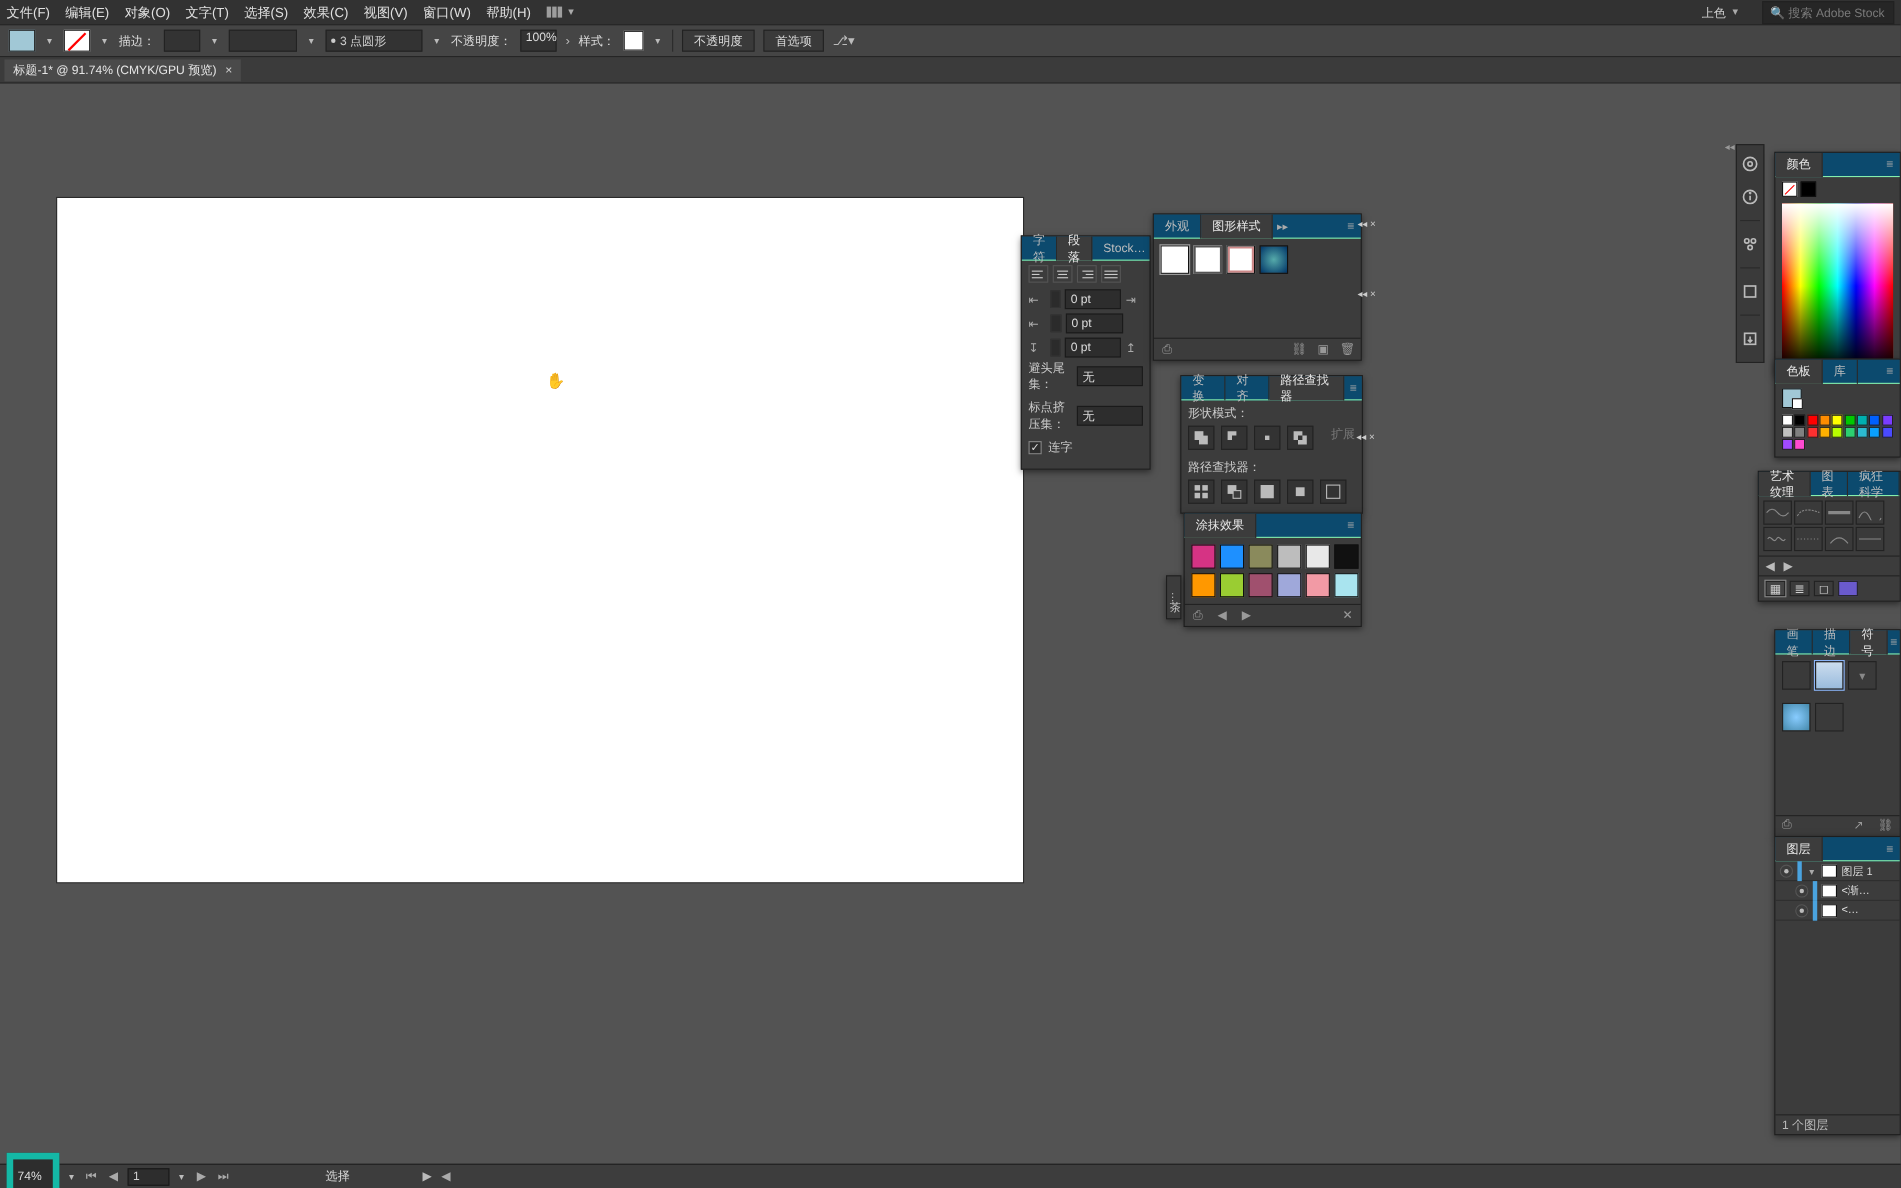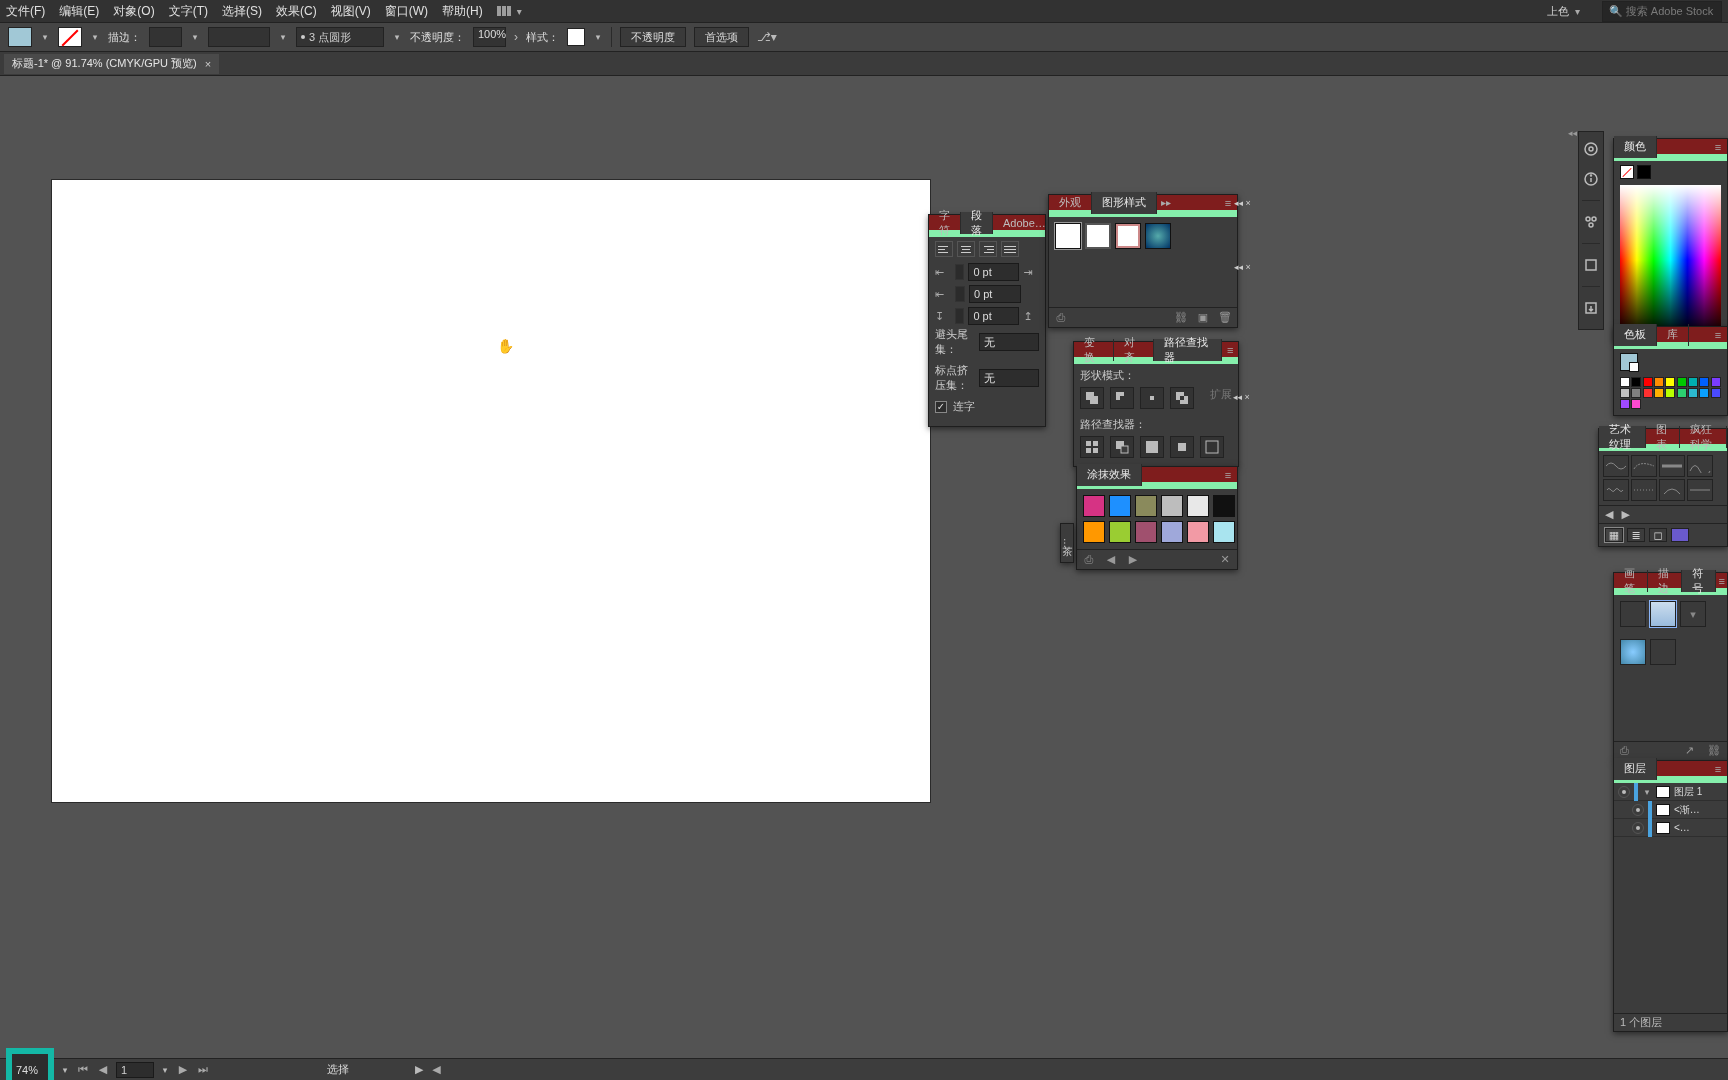--- a/index.html
+++ b/index.html
@@ -45,21 +45,21 @@
 
 
 .dock-col { position:absolute; top:55px; right:124px; width:26px; background:#3a3a3a; border:1px solid #222; display:flex; flex-direction:column; align-items:center; gap:12px; padding:8px 0 12px 0;}
 .dock-col .dbtn { width:18px; height:18px; display:flex; align-items:center; justify-content:center; color:#ccc; cursor:pointer;}
 .dock-col .dbtn svg{width:16px;height:16px;stroke:#bbb;fill:none;stroke-width:1.5;}
 .dock-sep{width:18px;height:1px;background:#2a2a2a;}
 .mini-collapse { position:absolute; top:52px; right:151px; color:#999; font-size:9px; cursor:pointer;}
 
 
 .panel { position:absolute; background:#3c3c3c; border:1px solid #1e1e1e; box-shadow:0 2px 6px rgba(0,0,0,.5);}
-.panel .tabs { display:flex; align-items:center; height:22px; background:#7f1d1d; border-bottom:7px solid #86efac; }
+.panel .tabs { display:flex; align-items:center; height:22px; background:#0c4a6e; border-bottom:1px solid #86efac; }
 .panel .tabs .tab { padding:0 10px; height:22px; display:flex; align-items:center; color:#bdbdbd; cursor:pointer; border-right:1px solid #2a2a2a;}
 .panel .tabs .tab.active { background:#3c3c3c; color:#e8e8e8; }
 .panel .tabs .menu-dd { margin-left:auto; width:18px; text-align:center; color:#aaa; cursor:pointer; }
 .panel .tabs .collapse { color:#aaa; padding:0 4px; cursor:pointer; font-size:10px;}
 .row{display:flex;align-items:center;gap:6px;margin-bottom:6px;}
 .field-label{color:#ccc;font-size:11px;}
 .num-in{background:#2d2d2d;border:1px solid #1a1a1a;height:18px;width:52px;color:#ddd;padding:0 4px;display:flex;align-items:center;justify-content:flex-start;}
 .drop{ background:#2d2d2d;border:1px solid #1a1a1a;height:18px;min-width:60px;color:#ddd;padding:0 4px;display:flex;align-items:center;justify-content:space-between;}
 .chkbox{width:12px;height:12px;border:1px solid #888;background:#2d2d2d;display:inline-flex;align-items:center;justify-content:center;}
 .chkbox.checked::after{content:"✓";font-size:10px;color:#ddd;}
@@ -136,21 +136,21 @@
 .lthumb{width:14px;height:12px;border:1px solid #111;background:#fff;}
 .lyr-lbl{color:#ddd;font-size:10px;flex:1;overflow:hidden;text-overflow:ellipsis;white-space:nowrap;}
 .lyr-color{width:4px;height:18px;background:#4aa3df;}
 .layers-foot{position:absolute;left:0;right:0;bottom:0;height:18px;border-top:1px solid #222;display:flex;align-items:center;padding:0 6px;color:#bbb;font-size:10px;}
 
 
 .statusbar { position:absolute; bottom:0; left:0; right:0; height:22px; background:#3d3d3d; border-top:1px solid #222; display:flex; align-items:center; padding:0 6px; gap:6px;}
 .statusbar .zoom-dd{background:#2d2d2d;border:6px solid #14b8a6;height:16px;width:48px;color:#ddd;padding:16px 4px;display:flex;align-items:center;}
 .statusbar .nav-btn{width:14px;color:#aaa;text-align:center;cursor:pointer;}
 .statusbar .ab-num{background:#2d2d2d;border:1px solid #1a1a1a;height:16px;width:38px;padding:0 4px;display:flex;align-items:center;}
-.statusbar .tool-lbl{margin-left:111px;color:#ddd;}
+.statusbar .tool-lbl{margin-left:80px;color:#ddd;}
 .statusbar .play{margin-left:60px;color:#bbb;}
 
 .close-dot{position:absolute;color:#ccc;font-size:9px;cursor:pointer;}
 </style>
 </head>
 <body>
 
 <div class="menubar">
   <span class="menu-item">文件(F)</span>
   <span class="menu-item">编辑(E)</span>
@@ -250,21 +250,21 @@
           <rect x="3" y="3" width="10" height="10"></rect>
           <path d="M8 6v5M6 9l2 2 2-2"></path>
         </svg>
       </div>
   </div>
 
   <div id="paragraph-panel" class="panel">
     <div class="tabs">
       <div class="tab">字符</div>
       <div class="tab active">段落</div>
-      <div class="tab">Adobe…</div>
+      <div class="tab">Stock…</div>
     </div>
     <div class="align-row">
       <div class="align-ic">
           <span style="width:80%"></span>
           <span style="width:60%"></span>
           <span style="width:80%"></span>
         </div>
       <div class="align-ic">
           <span style="width:80%;margin:0 auto"></span>
           <span style="width:60%;margin:0 auto"></span>

